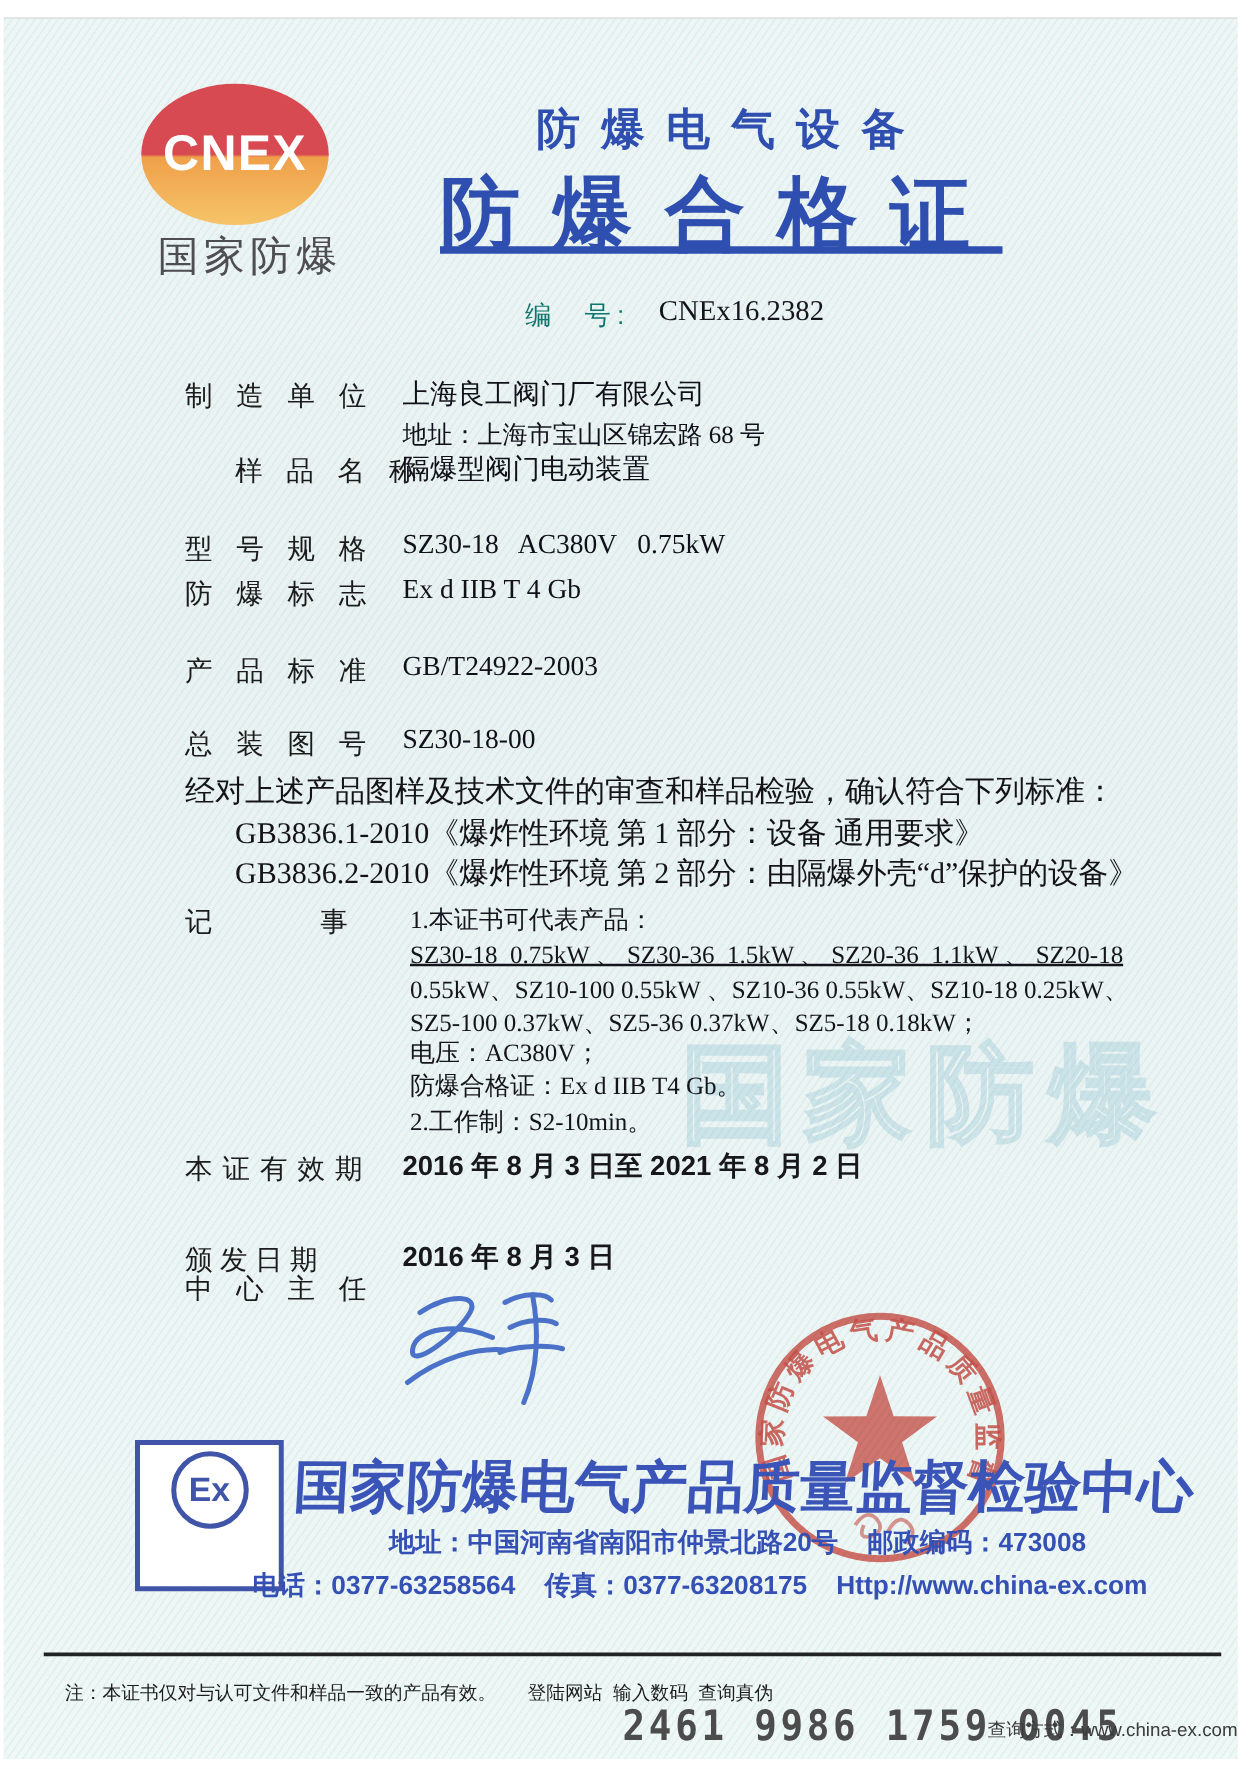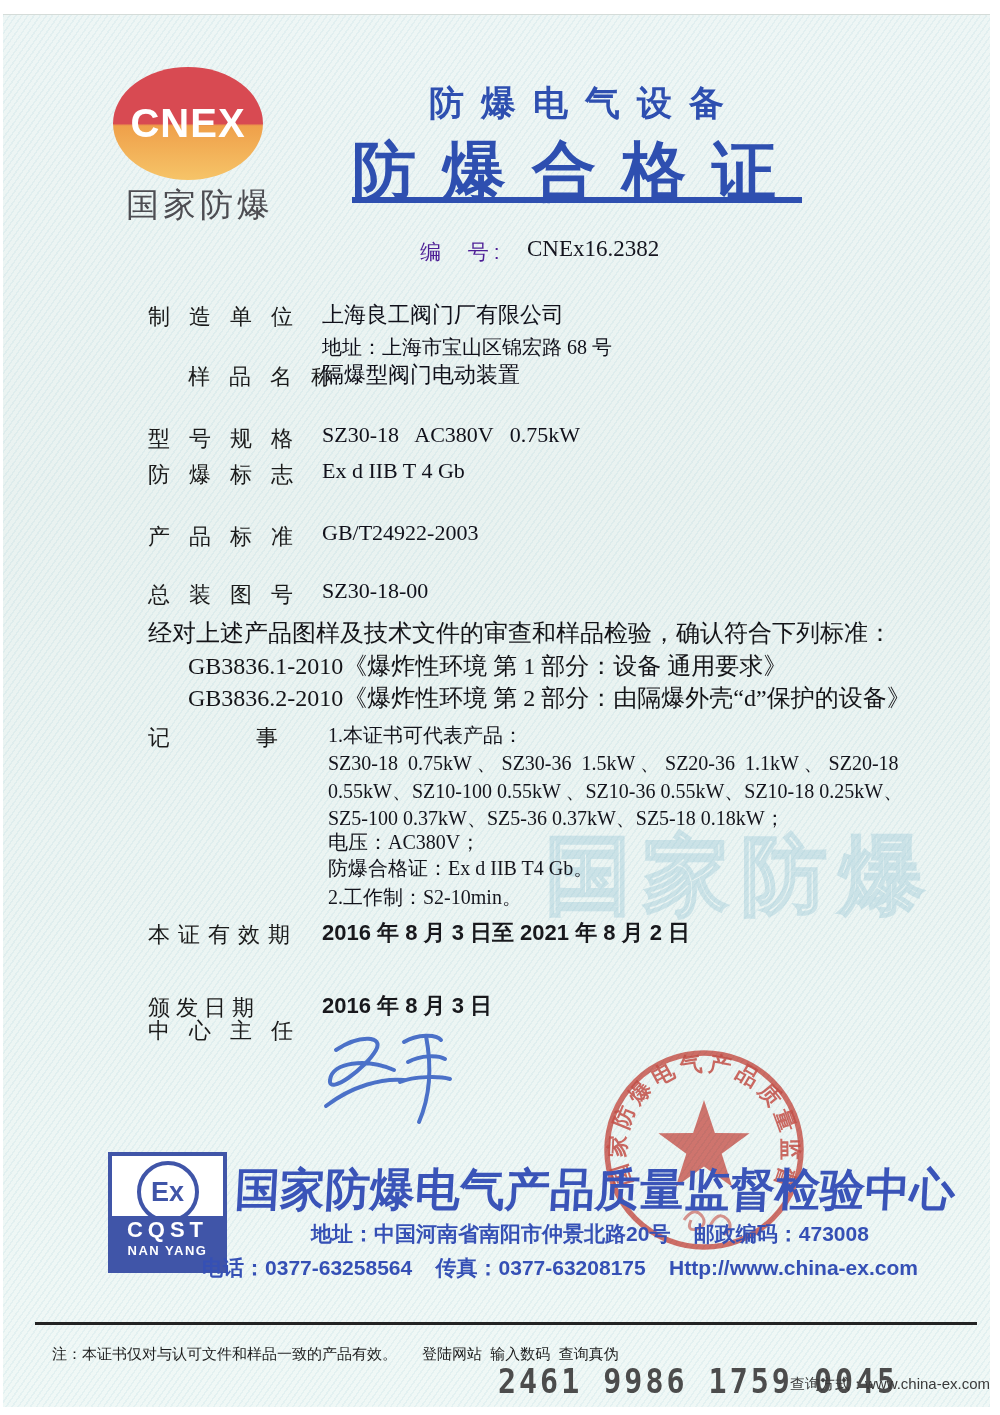--- a/index.html
+++ b/index.html
@@ -20,21 +20,21 @@
   .cnex-ellipse{
     left:113px;top:67px;width:150px;height:113px;border-radius:50%;
     background:linear-gradient(180deg,#d84a52 0%,#d84a52 50%,#efa04a 52%,#f6c468 100%);
     display:flex;align-items:center;justify-content:center;
   }
   .cnex-text{color:#ffffff;font-weight:bold;font-size:40px;letter-spacing:1px;font-family:"Liberation Sans",sans-serif;}
   .cnex-caption{left:126px;top:183px;font-size:33px;color:#4d4d52;letter-spacing:4px;}
   
   .hdr-sub{left:365px;top:80px;width:440px;text-align:center;font-size:35px;font-weight:bold;color:#2e4fb0;letter-spacing:17px;}
   .hdr-title{left:292px;top:128px;width:570px;text-align:center;font-size:64px;font-weight:bold;color:#2e4fb0;letter-spacing:26px;text-decoration:underline;}
-  .num-label{left:420px;top:238px;font-size:21px;color:#4c1d95;letter-spacing:5px;white-space:pre;}
+  .num-label{left:420px;top:238px;font-size:21px;color:#0f766e;letter-spacing:5px;white-space:pre;}
   .num-value{left:527px;top:236px;font-size:23px;color:#14141e;font-family:"Liberation Serif","DejaVu Serif",serif;}
   
   .flabel{font-size:22px;color:#1b1b1b;letter-spacing:19px;left:148px;white-space:nowrap;}
   .fvalue{font-size:22px;color:#10101a;font-family:"Liberation Serif","DejaVu Serif",serif;left:322px;white-space:pre;}
   .sans-val{font-family:"Liberation Sans","DejaVu Sans",sans-serif;font-weight:bold;color:#18181c;}
   
   .std{left:148px;font-size:24px;color:#141418;white-space:pre;}
   .std-serif{font-family:"Liberation Serif","DejaVu Serif",serif;margin-left:40px;}
   
   .rml{left:328px;font-size:20px;color:#14141c;font-family:"Liberation Serif","DejaVu Serif",serif;white-space:pre;text-align:right;}
@@ -95,21 +95,21 @@
 
 <div class="abs flabel" style="top:580px;">总装图号</div>
 <div class="abs fvalue" style="top:578px;">SZ30-18-00</div>
 
 <div class="abs std" style="top:617px;">经对上述产品图样及技术文件的审查和样品检验，确认符合下列标准：</div>
 <div class="abs std std-serif" style="top:650px;">GB3836.1-2010《爆炸性环境 第 1 部分：设备 通用要求》</div>
 <div class="abs std std-serif" style="top:682px;">GB3836.2-2010《爆炸性环境 第 2 部分：由隔爆外壳“d”保护的设备》</div>
 
 <div class="abs flabel" style="top:723px;letter-spacing:40px;">记  事</div>
 <div class="abs rml" style="top:722px;">1.本证书可代表产品：</div>
-<div class="abs rml" style="top:750px;">SZ30-18  0.75kW 、 SZ30-36  1.5kW 、 SZ20-36  1.1kW 、 SZ20-18</div>
+<div class="abs rml" style="top:750px;text-decoration:underline;">SZ30-18  0.75kW 、 SZ30-36  1.5kW 、 SZ20-36  1.1kW 、 SZ20-18</div>
 <div class="abs rml" style="top:778px;">0.55kW、SZ10-100 0.55kW 、SZ10-36 0.55kW、SZ10-18 0.25kW、</div>
 <div class="abs rml" style="top:805px;">SZ5-100 0.37kW、SZ5-36 0.37kW、SZ5-18 0.18kW；</div>
 <div class="abs rml" style="top:829px;">电压：AC380V；</div>
 <div class="abs rml" style="top:855px;">防爆合格证：Ex d IIB T4 Gb。</div>
 <div class="abs rml" style="top:884px;">2.工作制：S2-10min。</div>
 
 <div class="abs flabel" style="top:920px;letter-spacing:8px;">本证有效期</div>
 <div class="abs fvalue sans-val" style="top:918px;">2016 年 8 月 3 日至 2021 年 8 月 2 日</div>
 
 <div class="abs flabel" style="top:993px;letter-spacing:6px;">颁发日期</div>
@@ -136,24 +136,20 @@
   <text font-size="22" font-weight="bold" fill="#cf3a31" opacity="0.85" font-family="Liberation Sans, sans-serif">
     <textPath href="#ringpath" startOffset="0" textLength="428" lengthAdjust="spacing">国家防爆电气产品质量监督检验中心</textPath>
   </text>
   <path d="M86,176 q10,-14 18,-4 q6,9 -5,13 q-11,3 -6,-9 M112,182 q8,-16 17,-7 q7,7 -2,16" fill="none" stroke="#cf3a31" stroke-width="3" opacity="0.6"></path>
 </svg>
 
 <div class="abs cqst-box">
   <div class="cqst-circle">
     <span>Ex</span>
   </div>
-  <div class="cqst-band">
-    <div class="cqst-name">CQST</div>
-    <div class="cqst-city">NAN YANG</div>
-  </div>
 </div>
 
 <div class="abs org-name">国家防爆电气产品质量监督检验中心</div>
 <div class="abs org-line" style="left:240px;top:1220px;width:700px;text-align:center;">地址：中国河南省南阳市仲景北路20号    邮政编码：473008</div>
 <div class="abs org-line" style="left:150px;top:1254px;width:820px;text-align:center;">电话：0377-63258564    传真：0377-63208175    Http://www.china-ex.com</div>
 
 <div class="abs foot-rule"></div>
 <div class="abs foot-note">注：本证书仅对与认可文件和样品一致的产品有效。      登陆网站  输入数码  查询真伪</div>
 <div class="abs foot-code">2461 9986 1759 0045</div>
 <div class="abs foot-query">查询方式：www.china-ex.com</div>

